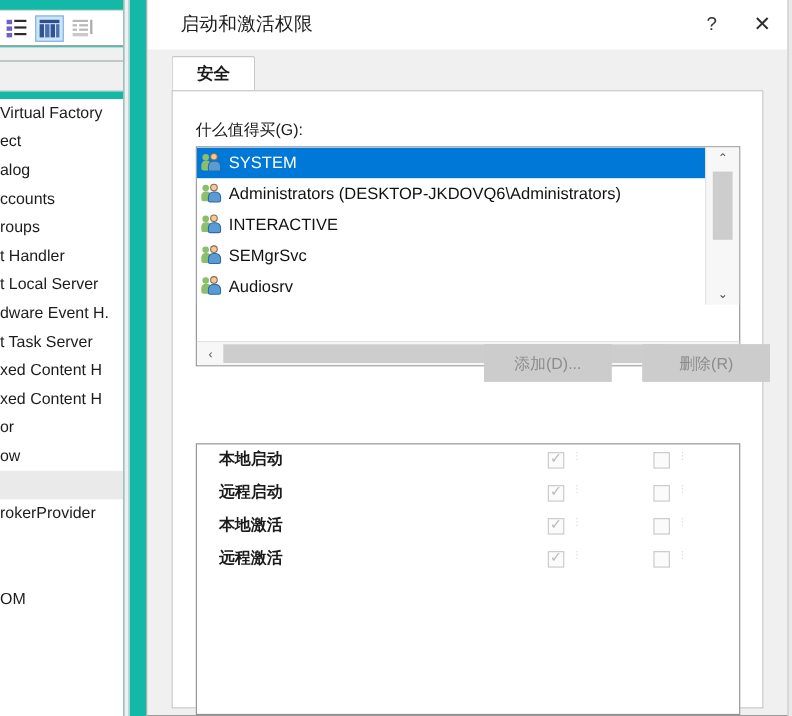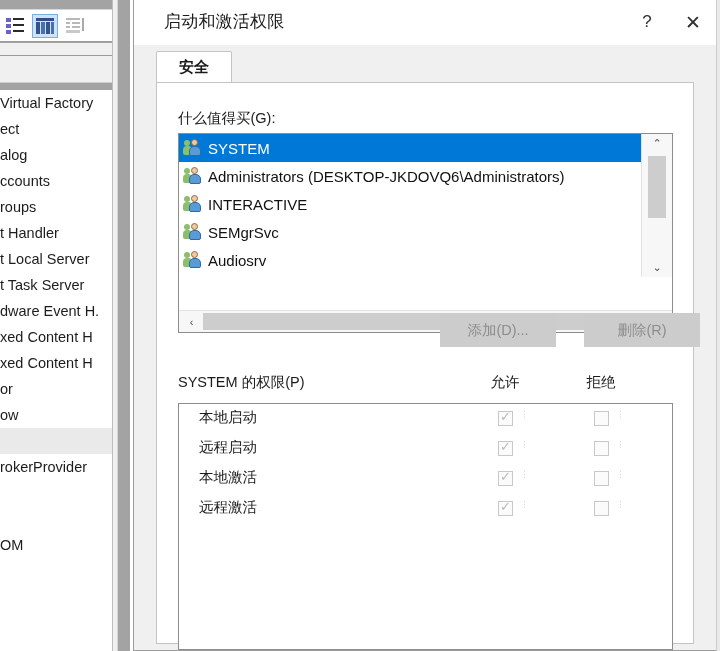--- a/index.html
+++ b/index.html
@@ -20,22 +20,23 @@
     height: 651px;
     background: #ffffff;
   }
 
   
   .bg-window {
     position: absolute;
     left: 0; top: 0;
     width: 130px;
     height: 651px;
-    background: #a3a3a3;
+    background: #14b8a6;
     overflow: hidden;
+    padding-left: 27px;
   }
   .bg-toolbar {
     position: absolute;
     left: 0; top: 9px;
     width: 112px;
     height: 33px;
     background: #ffffff;
     border-top: 1px solid #d8d8d8;
     border-bottom: 1px solid #9a9a9a;
     display: flex;
@@ -390,20 +391,21 @@
   .prow {
     position: relative;
     height: 30px;
   }
   .prow .pname {
     position: absolute;
     left: 20px;
     top: 4px;
     font-size: 14.5px;
     color: #1b1b1b;
+    font-weight: bold;
   }
   .cbx {
     position: absolute;
     top: 7px;
     width: 15px;
     height: 15px;
     border: 1px solid #c8c8c8;
     background: #fbfbfb;
     box-sizing: border-box;
   }
@@ -523,24 +525,24 @@
         <div class="tree-row">
           <span class="txt">roups</span>
         </div>
         <div class="tree-row">
           <span class="txt">t Handler</span>
         </div>
         <div class="tree-row">
           <span class="txt">t Local Server</span>
         </div>
         <div class="tree-row">
+          <span class="txt">dware Event H.</span>
+        </div>
+        <div class="tree-row">
           <span class="txt">t Task Server</span>
-        </div>
-        <div class="tree-row">
-          <span class="txt">dware Event H.</span>
         </div>
         <div class="tree-row">
           <span class="txt">xed Content H</span>
         </div>
         <div class="tree-row">
           <span class="txt">xed Content H</span>
         </div>
         <div class="tree-row">
           <span class="txt">or</span>
         </div>
@@ -662,25 +664,20 @@
 
         <div class="btnrow">
           <div class="btn add">
             <span>添加(D)...</span>
           </div>
           <div class="btn rem">
             <span>删除(R)</span>
           </div>
         </div>
 
-        <div class="perm-hdr">
-          <div class="perm-title">SYSTEM 的权限(P)</div>
-          <div class="perm-col allow">允许</div>
-          <div class="perm-col deny">拒绝</div>
-        </div>
 
         <div class="permbox">
             <div class="prow">
               <span class="pname">本地启动</span>
               <span class="cbx allow">
                 <span class="tick">✓</span>
               </span>
               <span class="cbx-dots allow">⋮</span>
               <span class="cbx deny"></span>
               <span class="cbx-dots deny">⋮</span>

